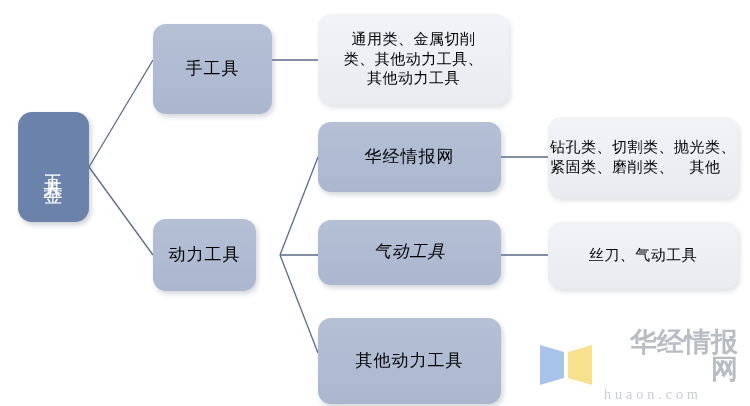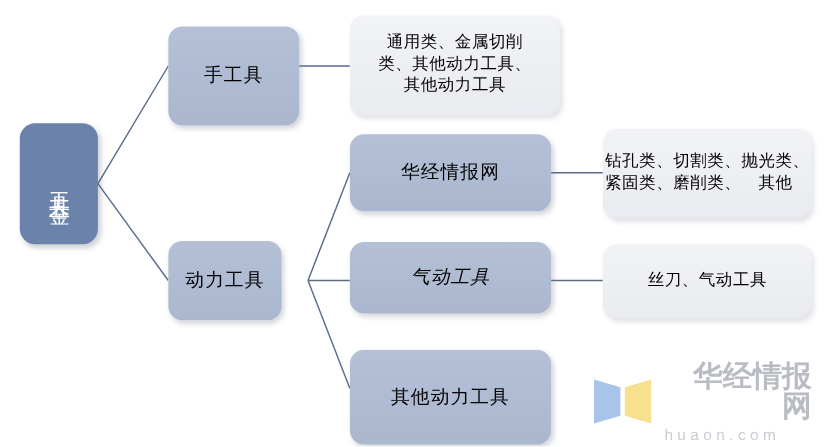--- a/index.html
+++ b/index.html
@@ -100,21 +100,21 @@
   #logo-cn {
     font-family: "Liberation Sans", "DejaVu Sans", sans-serif;
     font-size: 27px;
     font-weight: bold;
     color: #b9bcc2;
     line-height: 1;
     letter-spacing: 0px;
     text-align: right;
   }
   #logo-en {
-    font-family: Liberation Sans, sans-serif;
+    font-family: Liberation Serif, serif;
     font-size: 14px;
     color: #c9ccd2;
     line-height: 1;
     letter-spacing: 4px;
     margin-top: 5px;
   }
 </style>
 </head>
 <body>
 

